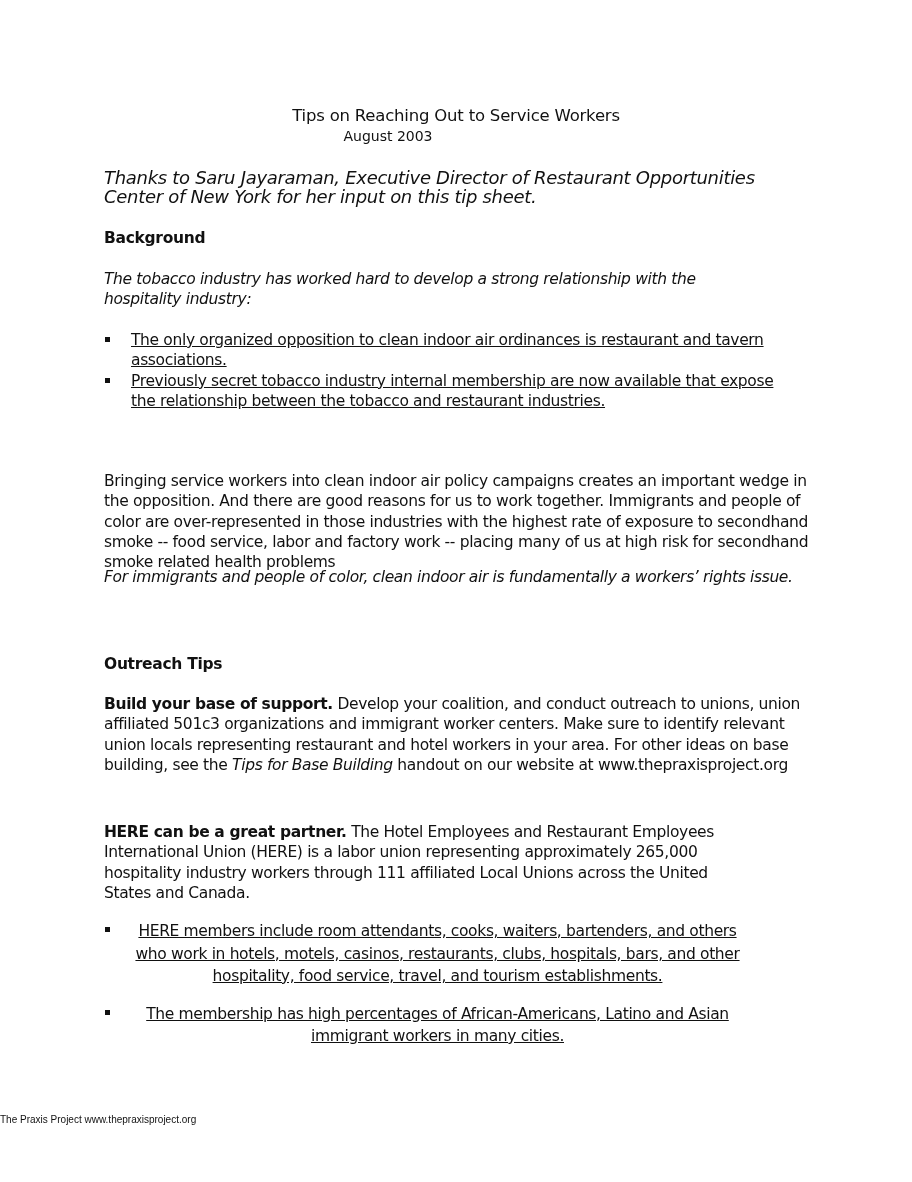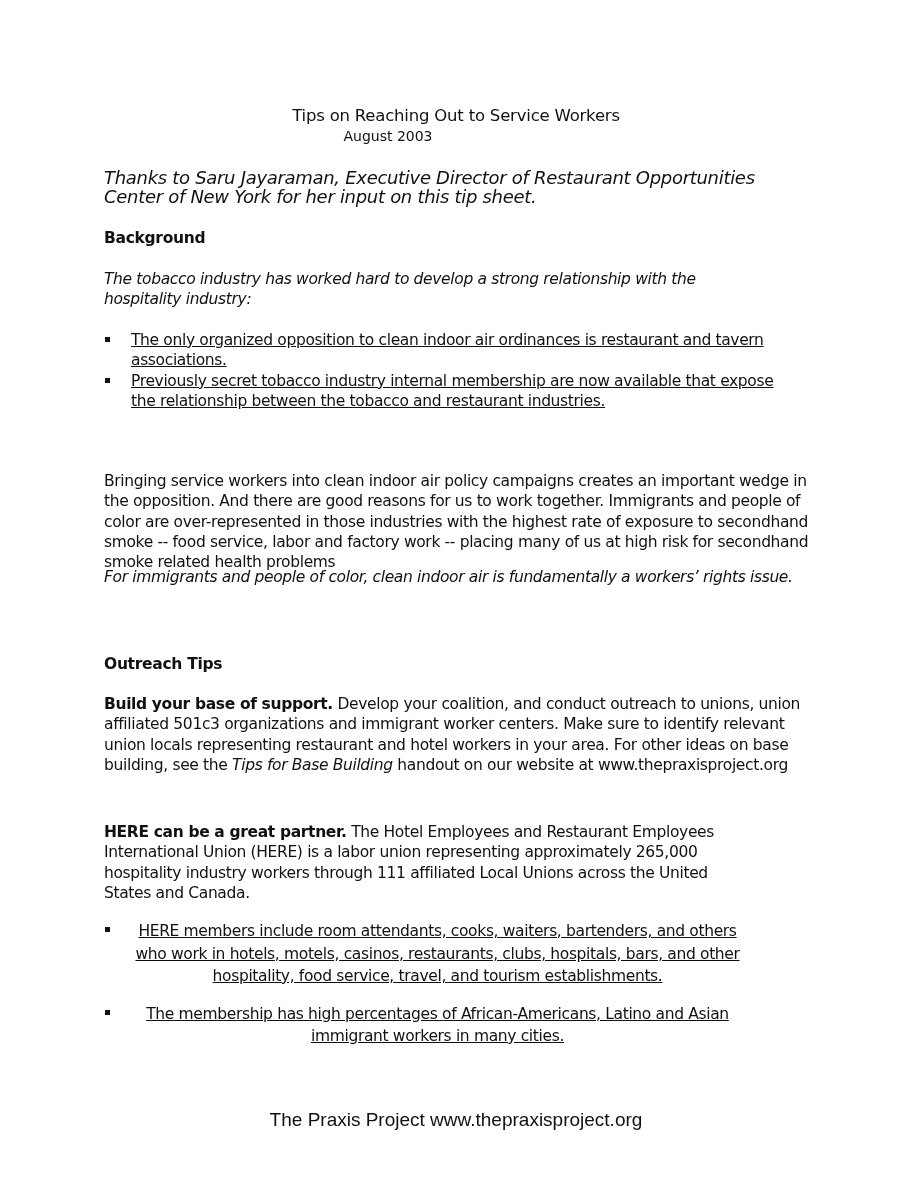--- a/index.html
+++ b/index.html
@@ -88,23 +88,23 @@
       text-align: center;
     }
     ul.bullets.loose li + li {
       margin-top: 15px;
     }
     .footer {
       position: absolute;
       left: 0;
       width: 912px;
       top: 1111px;
-      text-align: center;
+      text-align: left;
       font-family: "Liberation Sans", sans-serif;
-      font-size: 19px;
+      font-size: 10px;
       line-height: 18px;
       color: #111111;
     }
   </style>
 </head>
 <body>
 
 <div class="page">
 
   <div class="title">Tips on Reaching Out to Service Workers</div>

